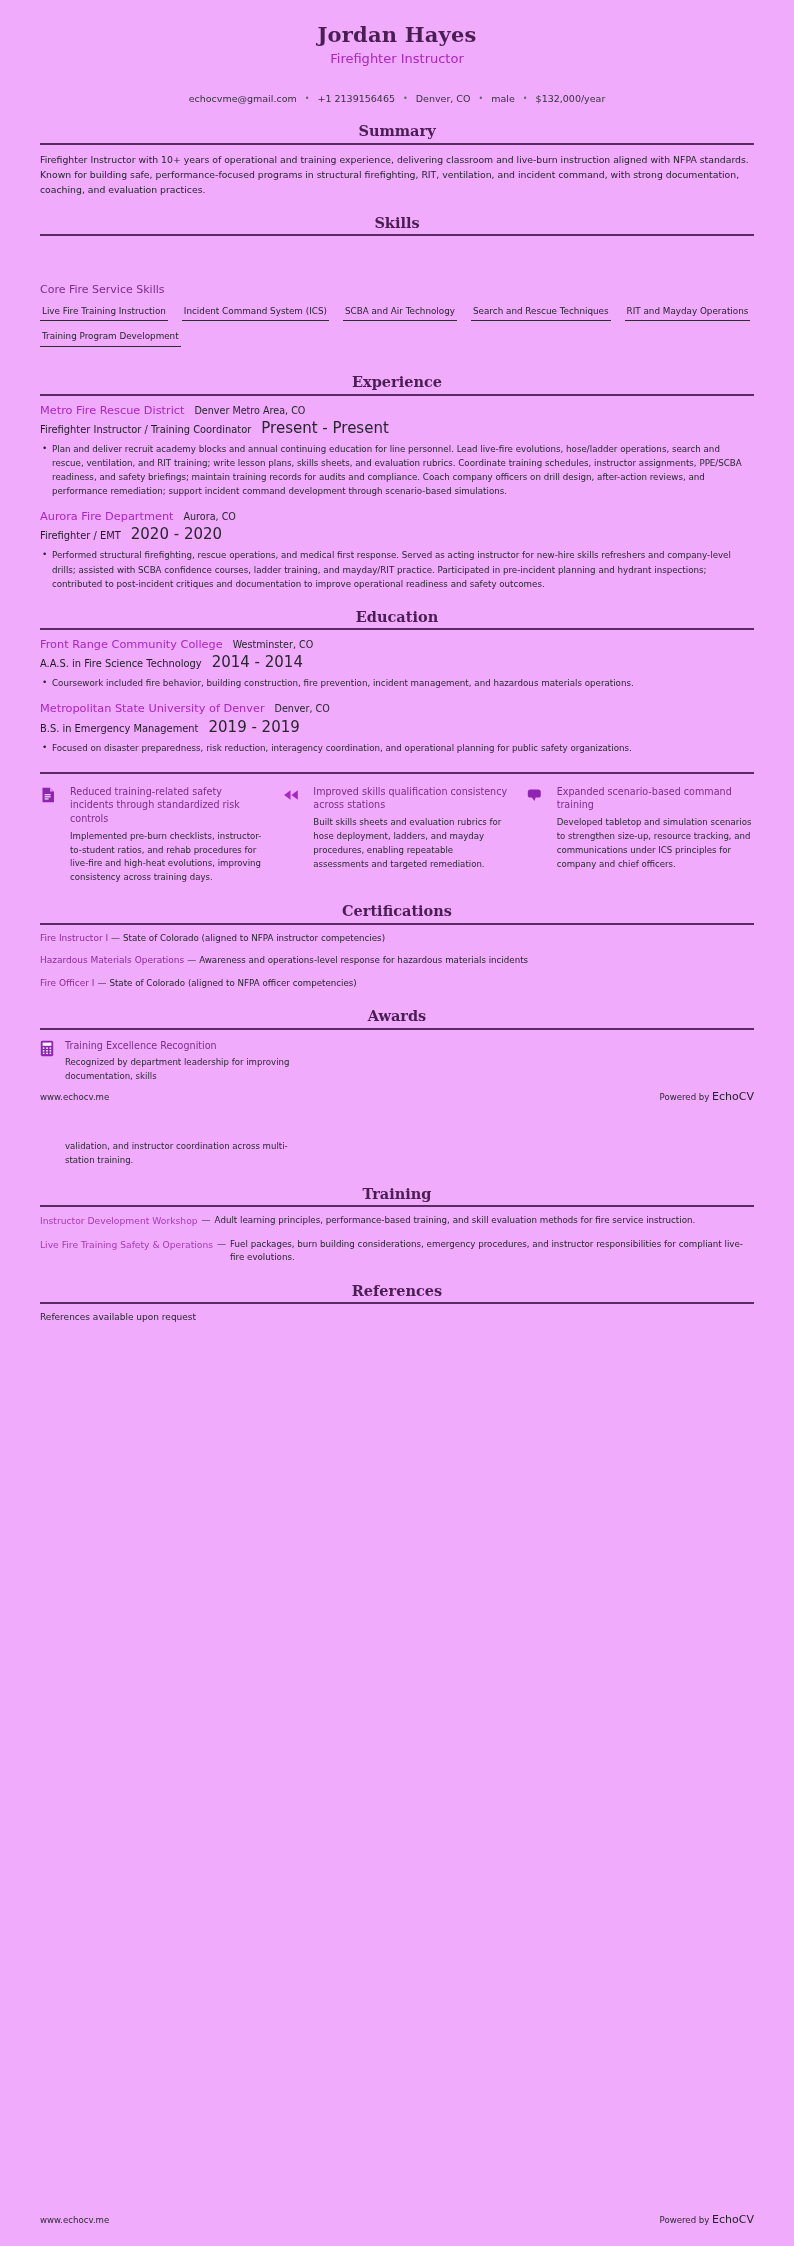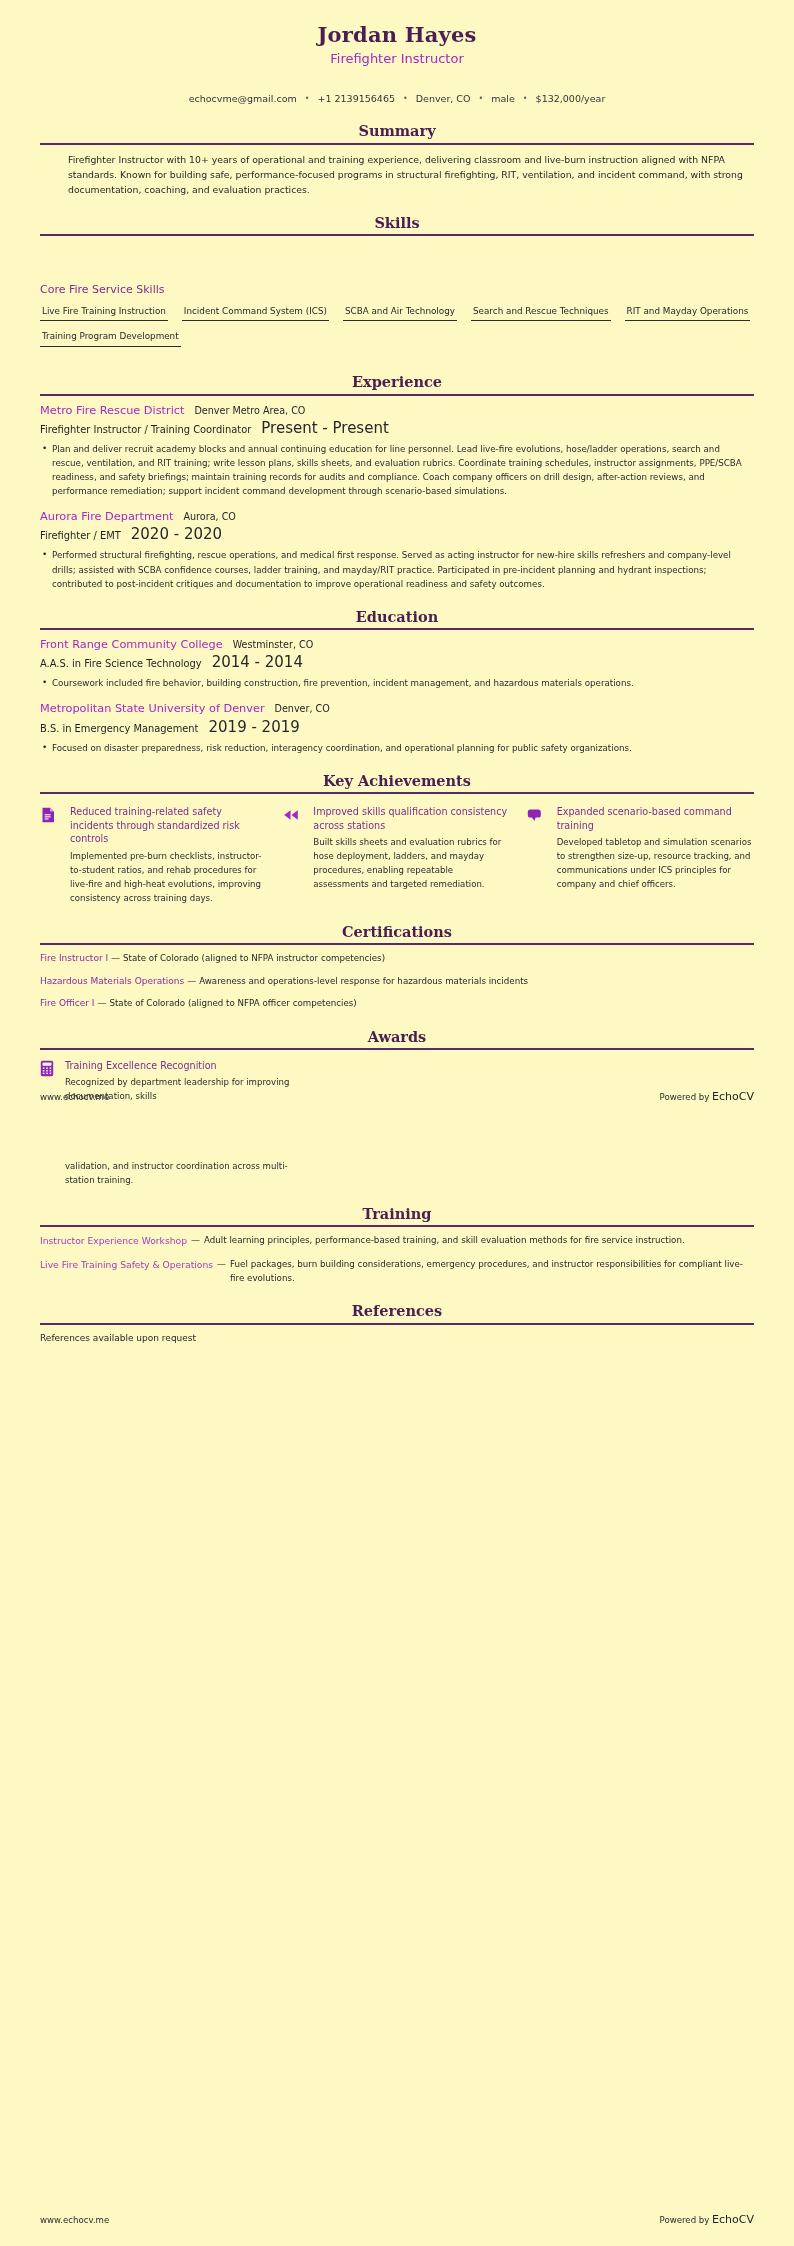--- a/index.html
+++ b/index.html
@@ -9,21 +9,21 @@
     background: #ffffff;
     font-family: "DejaVu Sans", sans-serif;
     color: #1f1f24;
     -webkit-font-smoothing: antialiased;
   }
   .page {
     position: relative;
     width: 794px;
     min-height: 2246px;
     padding: 0;
-    background: #fef9c3;
+    background: #f0abfc;
   }
   .inner { padding: 0 40px; }
 
   
   .header { padding-top: 22px; text-align: center; }
   .name {
     font-family: "DejaVu Serif", serif;
     font-weight: bold;
     font-size: 21px;
     color: #4a1e52;
@@ -61,21 +61,20 @@
     width: 100%;
     margin-bottom: 7px;
   }
 
   
   .summary-text {
     font-size: 9.3px;
     line-height: 1.62;
     color: #26262c;
     text-align: left;
-    margin-left: 28px;
   }
 
   
   .skill-group-title {
     font-size: 11px;
     color: #7b2d8e;
     margin-bottom: 7px;
     line-height: 1.3;
     margin-top: 47px;
   }
@@ -327,21 +326,20 @@
           <div class="entry-title">B.S. in Emergency Management</div>
           <div class="entry-dates">2019 - 2019</div>
         </div>
         <ul class="bullets">
           <li>Focused on disaster preparedness, risk reduction, interagency coordination, and operational planning for public safety organizations.</li>
         </ul>
       </div>
     </div>
 
     <div class="section">
-      <div class="section-title">Key Achievements</div>
       <div class="rule"></div>
       <div class="ka-grid">
 
         <div class="ka-item">
           <div class="ka-icon">
             <svg width="15" height="16" viewBox="0 0 15 16" aria-hidden="true">
               <path d="M1.5 0.8 H9 L13 4.6 V15.2 H1.5 Z" fill="#8f24b3"></path>
               <path d="M9 0.8 V4.6 H13 Z" fill="#d79aea"></path>
               <rect x="3.6" y="7.2" width="6" height="1.1" fill="#ffffff"></rect>
               <rect x="3.6" y="9.3" width="6" height="1.1" fill="#ffffff"></rect>
@@ -436,21 +434,21 @@
   <div class="inner">
     <div class="continued-block">
       <div class="award-desc">validation, and instructor coordination across multi-station training.</div>
     </div>
 
     <div class="section">
       <div class="section-title">Training</div>
       <div class="rule"></div>
 
       <div class="training-row">
-        <span class="training-name">Instructor Experience Workshop</span>
+        <span class="training-name">Instructor Development Workshop</span>
         <span class="training-dash">—</span>
         <span class="training-desc">Adult learning principles, performance-based training, and skill evaluation methods for fire service instruction.</span>
       </div>
       <div class="training-row">
         <span class="training-name">Live Fire Training Safety &amp; Operations</span>
         <span class="training-dash">—</span>
         <span class="training-desc">Fuel packages, burn building considerations, emergency procedures, and instructor responsibilities for compliant live-fire evolutions.</span>
       </div>
     </div>
 

